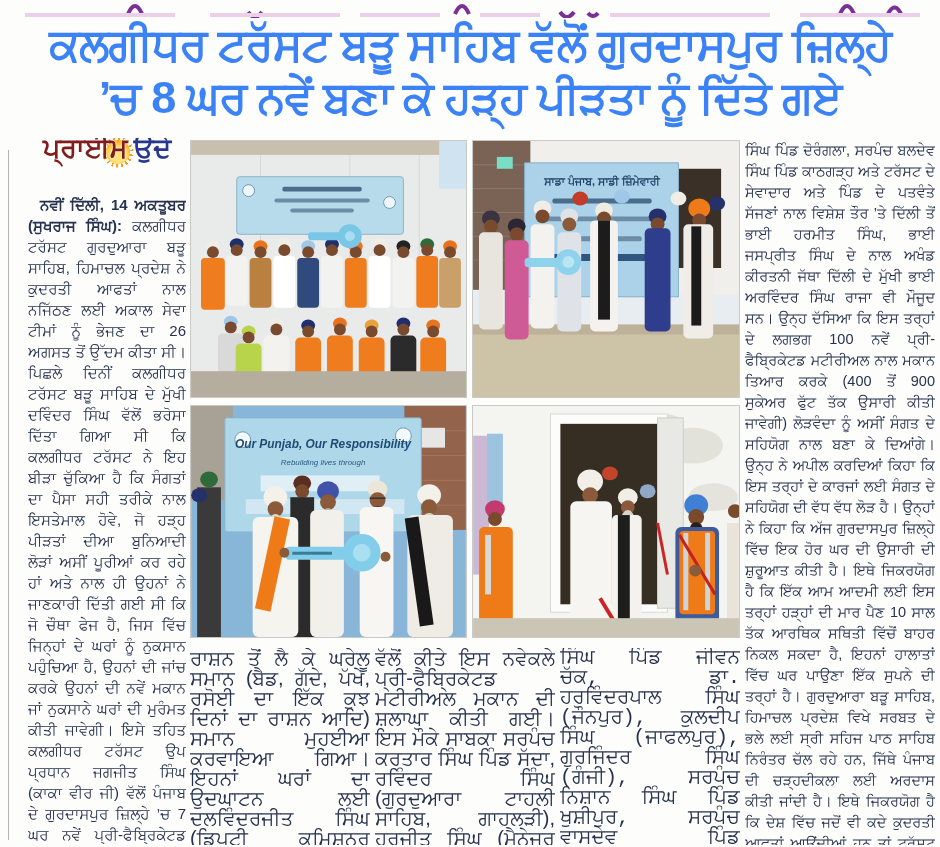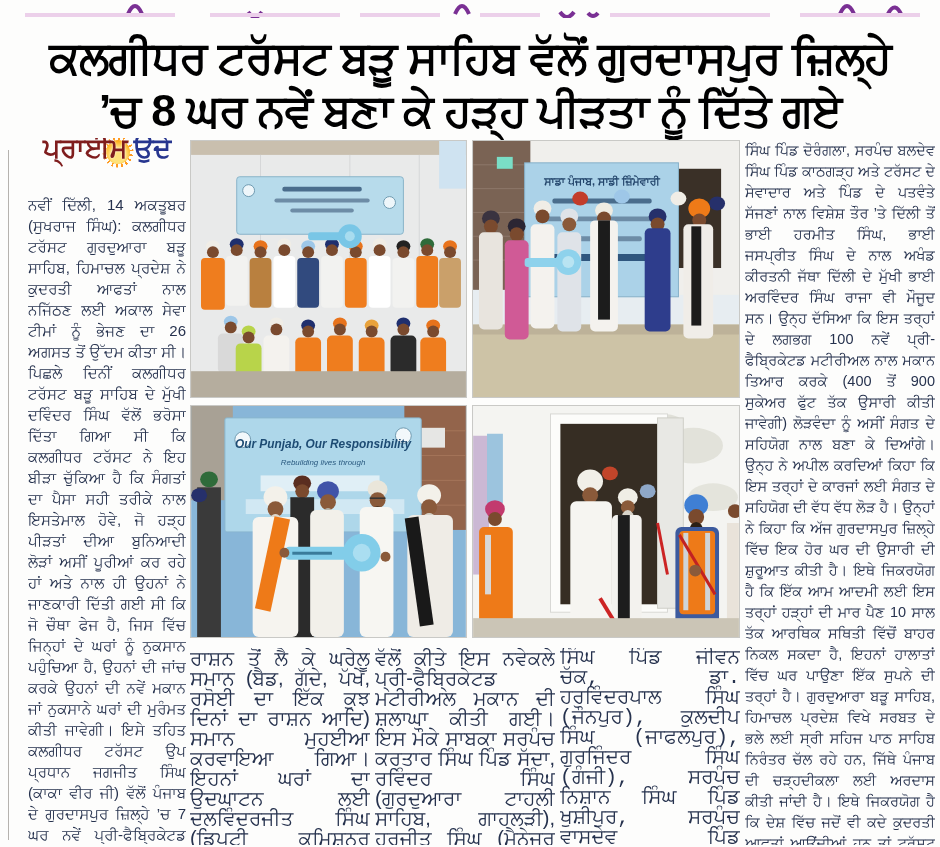--- a/index.html
+++ b/index.html
@@ -1,22 +1,22 @@
 <!DOCTYPE html>
 <html><head>
 <meta charset="utf-8">
 <style>
   html,body{margin:0;padding:0;background:#ffffff;}
   .page{position:relative;width:940px;height:847px;background:#fdfdfc;overflow:hidden;
         font-family:"Liberation Sans","DejaVu Sans",sans-serif;}
   
   .crop-strip{position:absolute;left:0;top:0;width:940px;height:18px;}
   
-  .headline{position:absolute;left:10px;right:10px;top:18px;margin:13px;text-align:center;
-            font-weight:bold;color:#000000;font-size:45px;line-height:53px;letter-spacing:-1px;}
+  .headline{position:absolute;left:10px;right:10px;top:18px;margin:0;text-align:center;
+            font-weight:bold;color:#3b82f6;font-size:45px;line-height:53px;letter-spacing:-1px;}
   .headline span{display:block;}
   
   .vrule{position:absolute;left:8px;top:150px;width:1px;height:690px;background:#b5b2ae;}
   
   .logo{position:relative;height:52px;margin:0 0 4px 0;text-align:center;}
   .sun{position:absolute;left:72px;top:-4px;width:36px;height:36px;z-index:0;}
   .sun .rays{position:absolute;inset:0;border-radius:50%;
      background:repeating-conic-gradient(#ff9a20 0 7deg,transparent 7deg 20deg);
      -webkit-mask:radial-gradient(circle,transparent 0 38%,#000 40% 60%,transparent 62%);
              mask:radial-gradient(circle,transparent 0 38%,#000 40% 60%,transparent 62%);}
@@ -27,21 +27,21 @@
   .logo .w2{color:#27368f;margin-left:6px;text-shadow:0 0 2px #fff;}
   
   .col{position:absolute;overflow:hidden;text-align:justify;color:#26324e;}
   .col p{margin:0;}
   .leftcol{left:28px;top:138px;width:158px;height:706px;font-size:15px;line-height:21px;}
   .rightcol{left:745px;top:140px;width:190px;height:705px;font-size:14.5px;line-height:21px;}
   .bcol{top:648px;height:197px;font-size:20px;line-height:20px;}
   .bcol2{left:190px;width:180px;}
   .bcol3{left:375px;width:180px;}
   .bcol4{left:560px;width:180px;font-family:Liberation Mono, monospace;}
-  .dateline{font-weight:normal;}
+  .dateline{font-weight:bold;margin-left:12px;}
   
   .photo{position:absolute;border:1px solid #c9c9c6;box-sizing:border-box;background:#eee;}
   .ph-tl{left:190px;top:140px;width:277px;height:258px;}
   .ph-tr{left:472px;top:140px;width:268px;height:258px;}
   .ph-bl{left:190px;top:405px;width:277px;height:233px;}
   .ph-br{left:472px;top:405px;width:268px;height:233px;}
   .photo svg{display:block;width:100%;height:100%;}
 </style>
 </head>
 <body>

